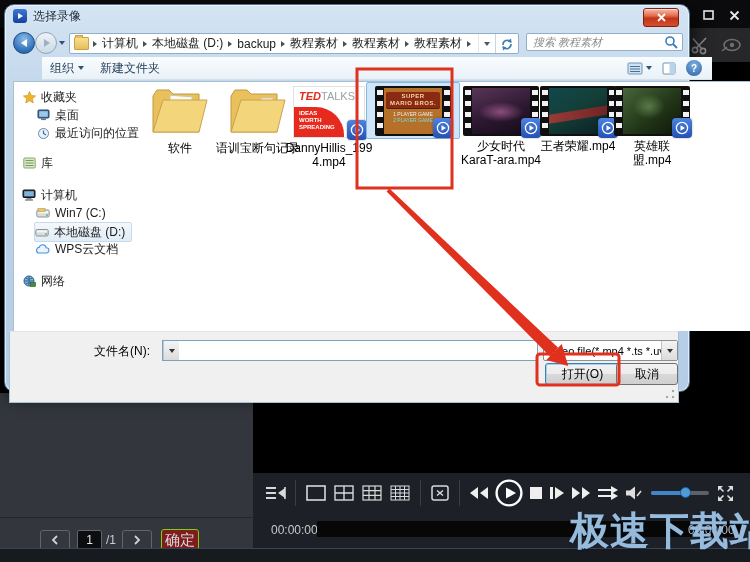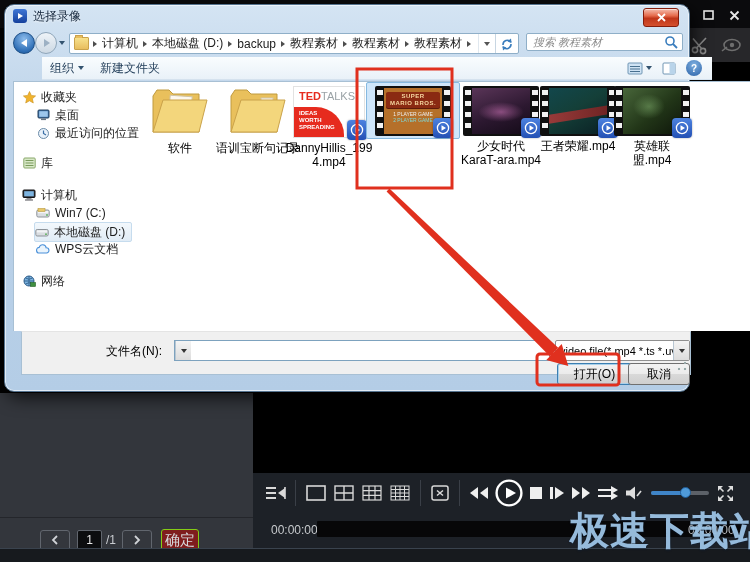--- a/index.html
+++ b/index.html
@@ -86,39 +86,39 @@
   .badge{position:absolute;right:-2px;bottom:-2px;width:20px;height:20px;border-radius:4px;
          background:linear-gradient(#4d83e0,#2350b4);display:flex;align-items:center;justify-content:center;box-shadow:0 0 2px rgba(0,0,0,.4);}
   .film{position:relative;width:76px;height:50px;background:#101010;border-radius:2px;}
   .film::before,.film::after{content:"";position:absolute;top:2px;bottom:2px;width:6px;
         background:repeating-linear-gradient(#101010 0 2px,#f2f2f2 2px 7px,#101010 7px 11px);}
   .film::before{left:1.5px;} .film::after{right:1.5px;}
   .film-inner{position:absolute;left:9px;right:9px;top:2px;bottom:2px;overflow:hidden;}
 
   .ted-thumb{width:72px;height:52px;background:#fff;border:1px solid #e2e2e2;position:relative;box-sizing:border-box;overflow:hidden;}
   .ted-brand{font-size:11px;font-weight:bold;margin:3px 0 0 5px;letter-spacing:0;}
-  .ted-brand .red{color:#e62b1e;} .ted-brand .gray{color:#9aa2a6;font-weight:normal;}
+  .ted-brand .red{color:#e62b1e;font-style:italic;} .ted-brand .gray{color:#9aa2a6;font-weight:normal;}
   .ted-blob{position:absolute;left:0;bottom:0;width:50px;height:30px;background:#e62b1e;border-top-right-radius:28px;padding:3px 0 0 5px;box-sizing:border-box;}
   .ted-blob span{display:block;color:#fff;font-size:6px;font-weight:bold;line-height:7px;}
 
   .mario{background:#b5702a;display:flex;flex-direction:column;align-items:center;}
   .mario-logo{margin-top:4px;background:#8a2a12;border-radius:2px;padding:1px 4px;text-align:center;box-shadow:0 1px 0 #5e1c0a;}
   .mario-logo b{display:block;color:#f6d7a0;font-size:6px;line-height:7px;letter-spacing:.5px;}
   .mario-menu{margin-top:3px;text-align:center;}
   .mario-menu span{display:block;font-size:5px;line-height:6px;color:#eee;}
   .mario-menu span:last-child{color:#7fd8d8;}
 
   .girls{background:linear-gradient(160deg,#5a3558,#2c1830 55%,#140b18);}
   .girls::after{content:"";position:absolute;left:10%;top:30%;width:80%;height:45%;background:radial-gradient(ellipse,rgba(214,120,190,.55),transparent 70%);}
   .kings{background:linear-gradient(150deg,#12474c,#143f38 45%,#0a2024);}
   .kings::after{content:"";position:absolute;left:-8%;top:48%;width:120%;height:9px;background:linear-gradient(90deg,#b23b3b,#7c2020);transform:rotate(-9deg);opacity:.85;}
   .lol{background:linear-gradient(140deg,#48663a,#223618 55%,#0e160a);}
   .lol::after{content:"";position:absolute;left:18%;top:12%;width:55%;height:55%;background:radial-gradient(ellipse,rgba(140,190,120,.45),transparent 70%);}
 
-  .dlg-footer{position:absolute;left:16px;top:326px;width:670px;height:44px;background:#f0f0f0;border:1px solid #a8c0d4;border-top:1px solid #e4e4e4;box-sizing:border-box;}
+  .dlg-footer{position:absolute;left:4px;top:326px;width:670px;height:72px;background:#f0f0f0;border:1px solid #a8c0d4;border-top:1px solid #e4e4e4;box-sizing:border-box;}
   .fn-label{position:absolute;left:84px;top:11px;font-size:12px;color:#000;}
   .fn-combo{position:absolute;left:152px;top:8px;width:376px;height:21px;background:#fff;border:1px solid #7da2be;box-sizing:border-box;display:flex;align-items:center;}
   .fn-combo input{flex:1;border:none;outline:none;font-size:12px;padding:0 4px;color:#000;background:transparent;font-family:inherit;min-width:0;}
   .combo-arrow{width:15px;height:100%;display:flex;align-items:center;justify-content:center;background:linear-gradient(#f4f4f4,#dcdcdc);border-left:1px solid #b8c6d2;}
   .combo-arrow i{width:0;height:0;border-top:4px solid #333;border-left:3.5px solid transparent;border-right:3.5px solid transparent;}
   .ft-combo{position:absolute;left:533px;top:8px;width:135px;height:21px;background:#fff;border:1px solid #8f8f8f;box-sizing:border-box;display:flex;align-items:center;border-radius:2px;}
   .ft-combo .val{flex:1;font-size:11px;color:#000;padding-left:4px;white-space:nowrap;overflow:hidden;}
   .w-btn{position:absolute;top:31px;height:22px;border:1px solid #707070;border-radius:3px;background:linear-gradient(#f2f2f2,#ebebeb 50%,#d9d9d9 50%,#cfcfcf);
          font-size:12px;color:#000;display:flex;align-items:center;justify-content:center;box-sizing:border-box;}
   .btn-open{left:535px;width:75px;border-color:#3c7fb1;box-shadow:inset 0 0 0 1px #a9d0ea;}

